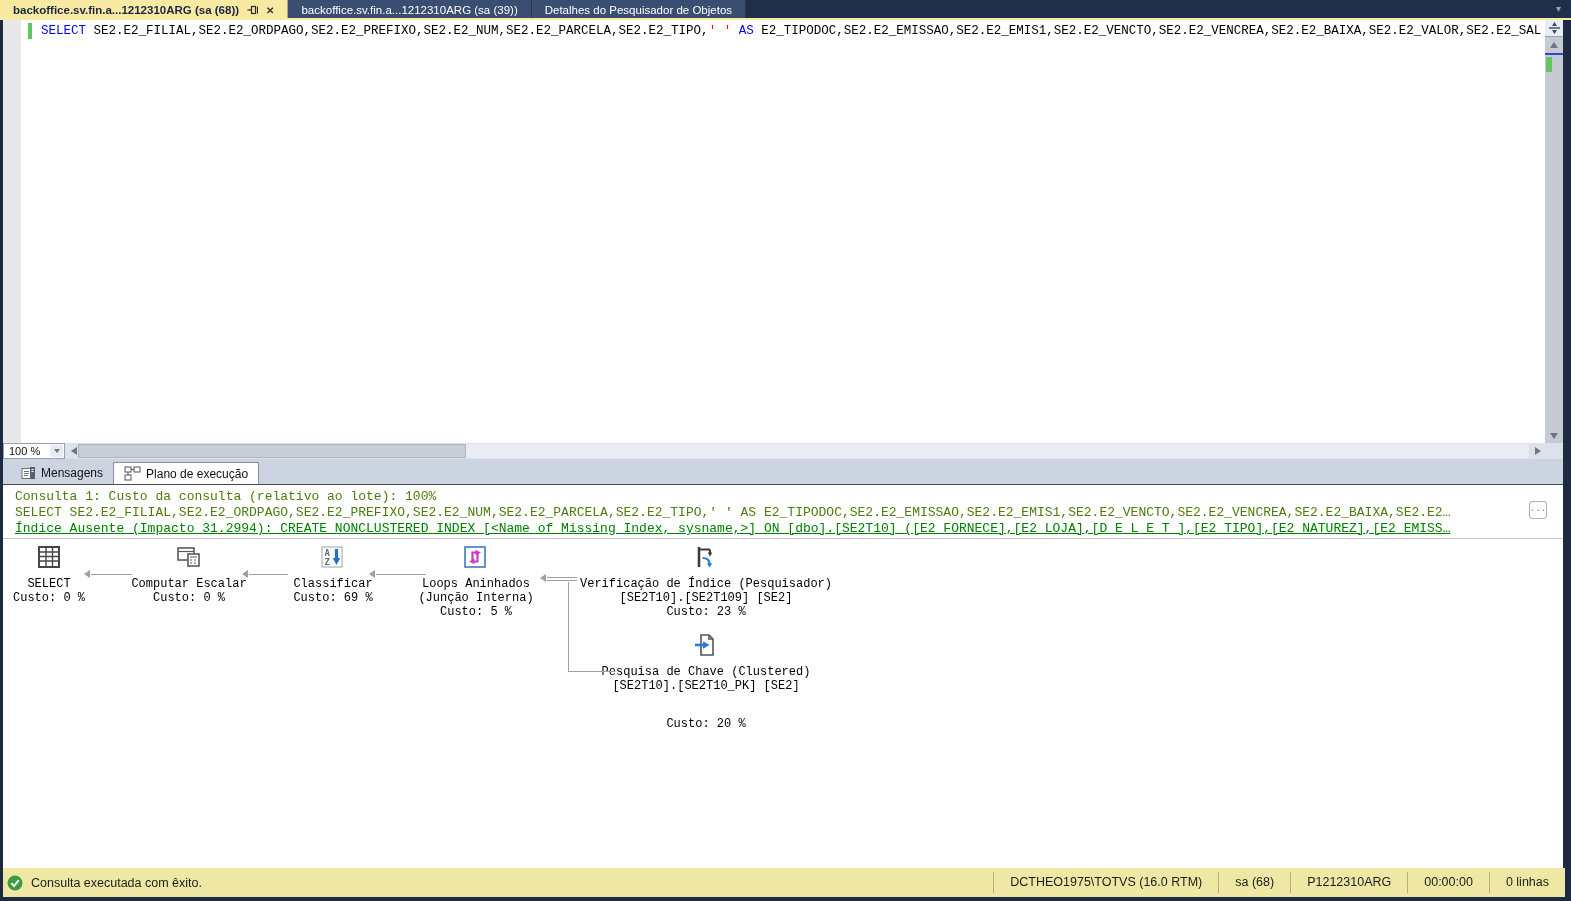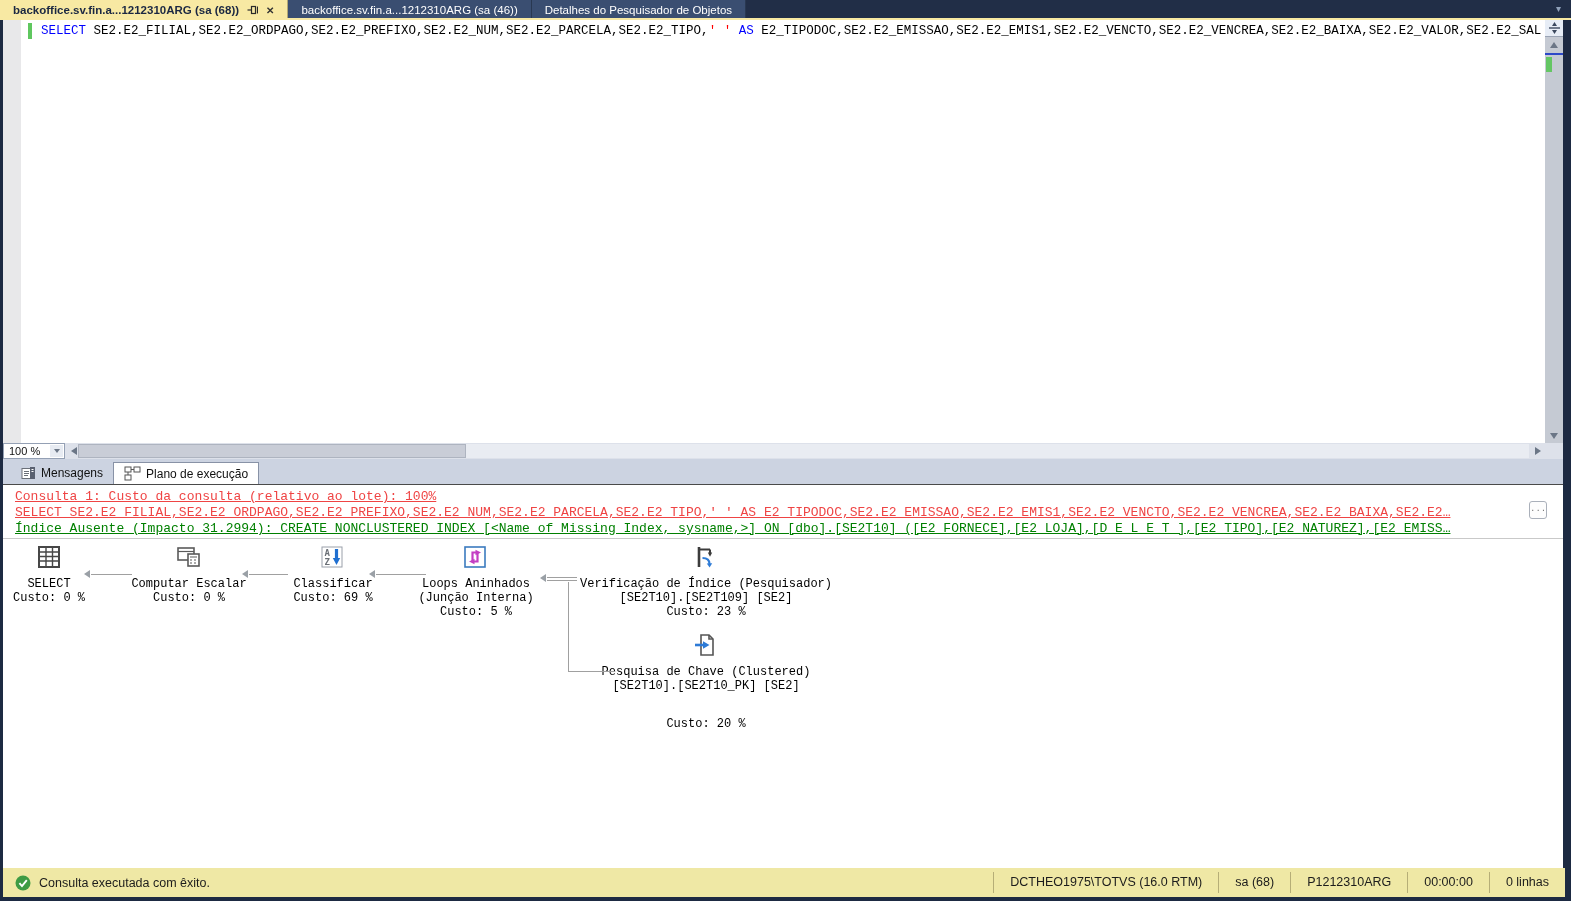--- a/index.html
+++ b/index.html
@@ -49,32 +49,32 @@
   .hrow .track{position:absolute;left:78px;right:34px;top:1px;bottom:1px;background:#e9ecf2;}
   .hrow .thumb{position:absolute;left:75px;top:1px;width:388px;height:14px;background:#c9cdd7;border:1px solid #aeb4c0;}
 
   
   .rstrip{position:absolute;left:3px;top:459px;width:1560px;height:25px;background:var(--strip-bg);display:flex;align-items:flex-end;padding-left:8px;}
   .rtab{display:flex;align-items:center;gap:5px;height:22px;padding:0 10px;font-size:12px;color:#111;cursor:default;white-space:nowrap;}
   .rtab.active{background:#fff;border:1px solid #8892a6;border-bottom:none;}
 
   
   .plan{position:absolute;left:3px;top:484px;width:1560px;height:384px;background:#fff;border-top:1px solid #4a4a4a;font-family:"Liberation Mono","DejaVu Sans Mono",monospace;}
-  .plan .hline{position:absolute;white-space:pre;font-size:13px;color:#ef4444;left:12px;text-decoration:underline;}
+  .plan .hline{position:absolute;white-space:pre;font-size:13px;color:#4d7c0f;left:12px;}
   .plan .hline.link{color:var(--link-green);text-decoration:underline;cursor:pointer;}
   .plan .sep{position:absolute;left:0;top:53px;width:100%;height:1px;background:#c9c9c9;}
   .plan .trunc-btn{position:absolute;right:16px;top:16px;width:18px;height:18px;border:1px solid #aab0ba;border-radius:3px;background:#fdfdfd;color:#777;font-size:9px;line-height:15px;text-align:center;cursor:pointer;}
   .node-icon{position:absolute;width:26px;height:24px;}
   .node-label{position:absolute;white-space:pre;font-size:12px;line-height:14px;color:#000;text-align:center;transform:translateX(-50%);}
   .conn{position:absolute;background:var(--line-gray);}
   .conn-arrow{position:absolute;}
 
   
   .statusbar{position:absolute;left:3px;top:868px;width:1562px;height:29px;background:var(--status-bg);display:flex;align-items:center;font-size:12.5px;color:#1c1c1c;}
-  .statusbar .msg{display:flex;align-items:center;gap:8px;padding-left:12px;flex:1;text-align:center;}
+  .statusbar .msg{display:flex;align-items:center;gap:8px;padding-left:4px;flex:1;text-align:center;}
   .statusbar .items{display:flex;align-items:center;height:100%;}
   .statusbar .items span{display:flex;align-items:center;height:70%;padding:0 16px;border-left:1px solid #b6ae77;white-space:nowrap;}
   .bottom-strip{position:absolute;left:0;top:897px;width:100%;height:4px;background:var(--navy);}
 </style>
 </head>
 <body>
 
 <div class="app">
 
   <div class="tabbar">
@@ -84,21 +84,21 @@
           <span class="pin">
             <svg width="11" height="10" viewBox="0 0 11 10">
               <path d="M0.5 5 h4" stroke="#2a2a2a" stroke-width="1.2"></path>
               <rect x="4.5" y="1.5" width="4" height="7" fill="none" stroke="#2a2a2a" stroke-width="1.2"></rect>
               <path d="M10.5 1.5 v7" stroke="#2a2a2a" stroke-width="1.2"></path>
             </svg>
           </span>
           <span class="closex">✕</span>
         </div>
         <div class="doc-tab">
-          <span>backoffice.sv.fin.a...1212310ARG (sa (46))</span>
+          <span>backoffice.sv.fin.a...1212310ARG (sa (39))</span>
         </div>
         <div class="doc-tab">
           <span>Detalhes do Pesquisador de Objetos</span>
         </div>
       </div>
     <div class="tab-chevron">▾</div>
   </div>
   <div class="yellow-line"></div>
 
   <div class="editor">

